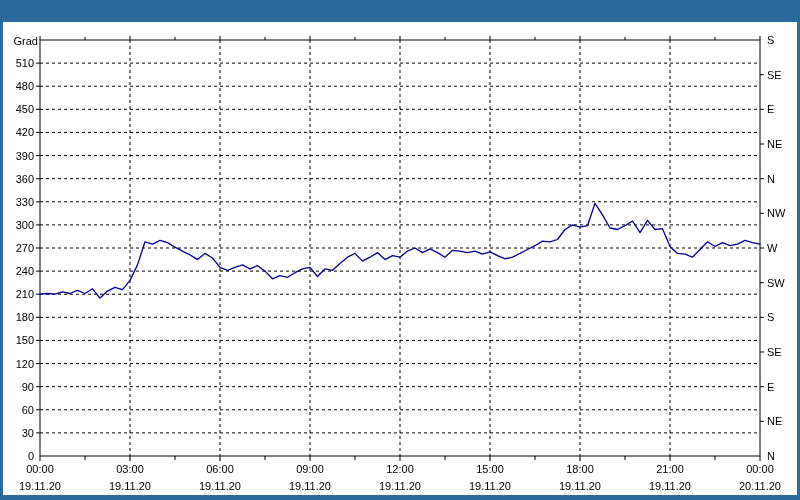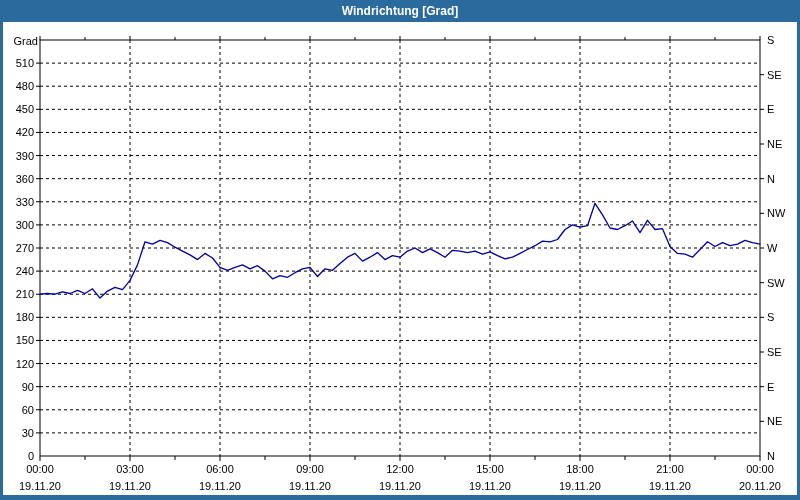--- a/index.html
+++ b/index.html
@@ -17,23 +17,20 @@
     position:absolute; left:3px; top:22px; width:794px; height:473px;
     background:#ffffff;
   }
   svg { display:block; overflow:visible; }
   svg text { font-family:"Liberation Sans", sans-serif; font-size:11px; fill:#000000; }
 </style>
 </head>
 <body>
 
 <div class="window" style="background: rgb(43, 106, 157);">
-  <div class="titlebar" style="background: rgb(43, 106, 157);">
-    <span style="color: rgb(255, 255, 255);">Windrichtung [Grad]</span>
-  </div>
   <div class="content" style="background: rgb(255, 255, 255);">
     <svg id="chart" width="794" height="473" viewBox="0 0 794 473">
         <g>
           <line x1="37" y1="410.8888888888889" x2="757" y2="410.8888888888889" stroke="#000000" stroke-width="1" stroke-dasharray="3,3"></line>
           <line x1="37" y1="387.77777777777777" x2="757" y2="387.77777777777777" stroke="#000000" stroke-width="1" stroke-dasharray="3,3"></line>
           <line x1="37" y1="364.6666666666667" x2="757" y2="364.6666666666667" stroke="#000000" stroke-width="1" stroke-dasharray="3,3"></line>
           <line x1="37" y1="341.55555555555554" x2="757" y2="341.55555555555554" stroke="#000000" stroke-width="1" stroke-dasharray="3,3"></line>
           <line x1="37" y1="318.44444444444446" x2="757" y2="318.44444444444446" stroke="#000000" stroke-width="1" stroke-dasharray="3,3"></line>
           <line x1="37" y1="295.33333333333337" x2="757" y2="295.33333333333337" stroke="#000000" stroke-width="1" stroke-dasharray="3,3"></line>
           <line x1="37" y1="272.22222222222223" x2="757" y2="272.22222222222223" stroke="#000000" stroke-width="1" stroke-dasharray="3,3"></line>

